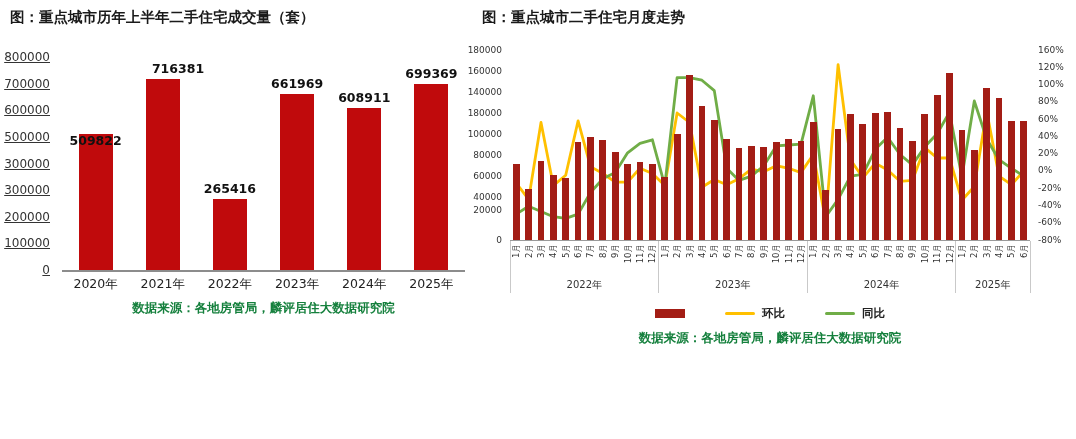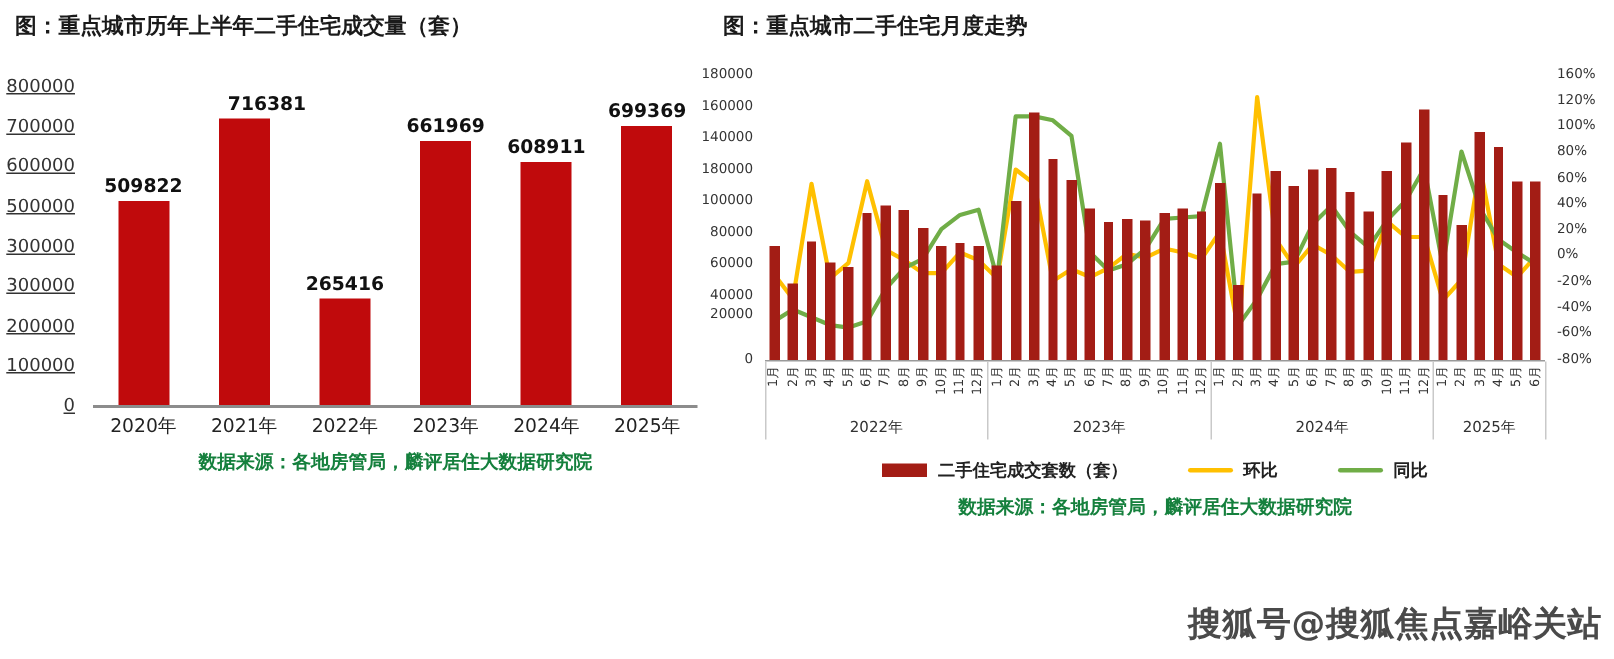--- a/index.html
+++ b/index.html
@@ -59,21 +59,21 @@
         <div class="ytick" style="top: 152.75px;">200000</div>
         <div class="ytick" style="top: 126.125px;">300000</div>
         <div class="ytick" style="top: 99.5px;">300000</div>
         <div class="ytick" style="top: 72.875px;">500000</div>
         <div class="ytick" style="top: 46.25px;">600000</div>
         <div class="ytick" style="top: 19.625px;">700000</div>
         <div class="ytick" style="top: -7px;">800000</div>
       </div>
     <div id="left-plot">
         <div class="lbar" style="left: 16.5833px; height: 135.74px; background: rgb(192, 10, 12);"></div>
-        <div class="lval" style="left: -11.4167px; bottom: 139px; text-align: center;">509822</div>
+        <div class="lval" style="left: -11.4167px; bottom: 122px; text-align: center;">509822</div>
         <div class="lbar" style="left: 83.75px; height: 190.736px; background: rgb(192, 10, 12);"></div>
         <div class="lval" style="left: 71px; bottom: 193.736px; margin-top: 37px;">716381</div>
         <div class="lbar" style="left: 150.917px; height: 70.667px; background: rgb(192, 10, 12);"></div>
         <div class="lval" style="left: 122.917px; bottom: 73.667px;">265416</div>
         <div class="lbar" style="left: 218.083px; height: 176.249px; background: rgb(192, 10, 12);"></div>
         <div class="lval" style="left: 190.083px; bottom: 179.249px;">661969</div>
         <div class="lbar" style="left: 285.25px; height: 162.123px; background: rgb(192, 10, 12);"></div>
         <div class="lval" style="left: 257.25px; bottom: 165.123px;">608911</div>
         <div class="lbar" style="left: 352.417px; height: 186.207px; background: rgb(192, 10, 12);"></div>
         <div class="lval" style="left: 324.417px; bottom: 189.207px;">699369</div>
@@ -214,28 +214,26 @@
         <div class="ylabel-group" style="left: 148.571px; width: 148.571px;">2023年</div>
         <div class="sep" style="left: 296.643px;"></div>
         <div class="ylabel-group" style="left: 297.143px; width: 148.571px;">2024年</div>
         <div class="sep" style="left: 445.214px;"></div>
         <div class="ylabel-group" style="left: 445.714px; width: 74.2857px;">2025年</div>
         <div class="sep" style="left: 519.5px;"></div>
       </div>
     <div id="legend">
         <div class="lg-item">
           <div class="sw bar" style="background: rgb(163, 29, 21);"></div>
-          <div class="lg-label">二手住宅成交套数（套）</div>
         </div>
         <div class="lg-item">
           <div class="sw line" style="background: rgb(255, 192, 0);"></div>
           <div class="lg-label">环比</div>
         </div>
         <div class="lg-item">
           <div class="sw line" style="background: rgb(112, 173, 71);"></div>
           <div class="lg-label">同比</div>
         </div>
       </div>
     <div class="source" id="right-source">数据来源：各地房管局，麟评居住大数据研究院</div>
   </section>
 
-  <div id="watermark">搜狐号@搜狐焦点嘉峪关站</div>
 </div>
 
 </body></html>

